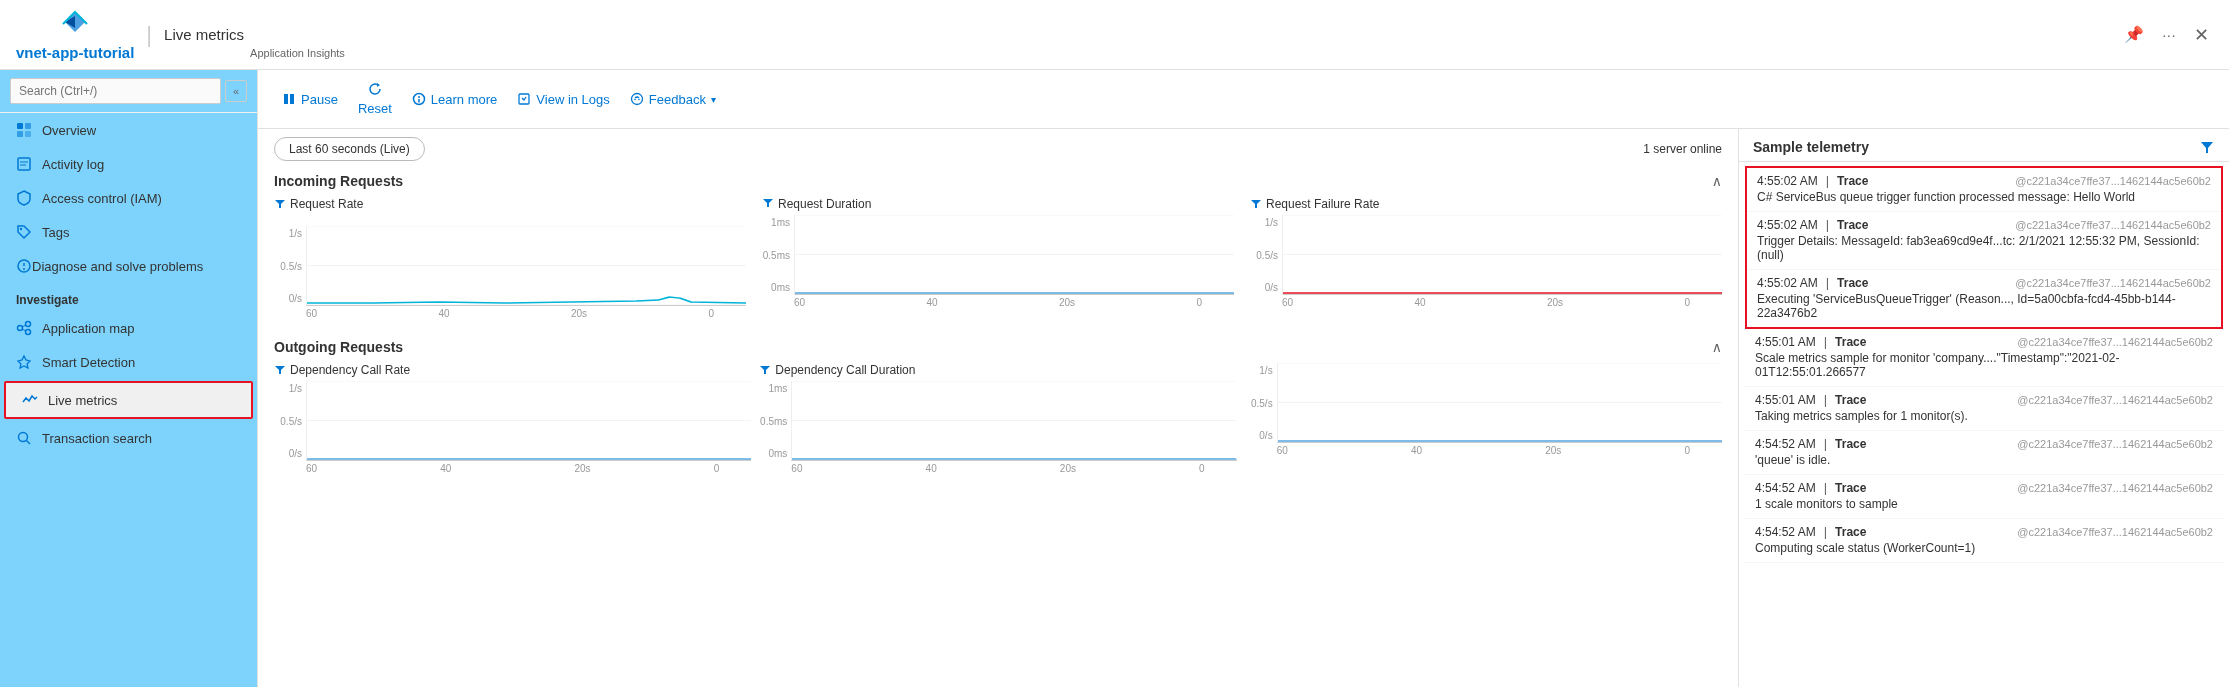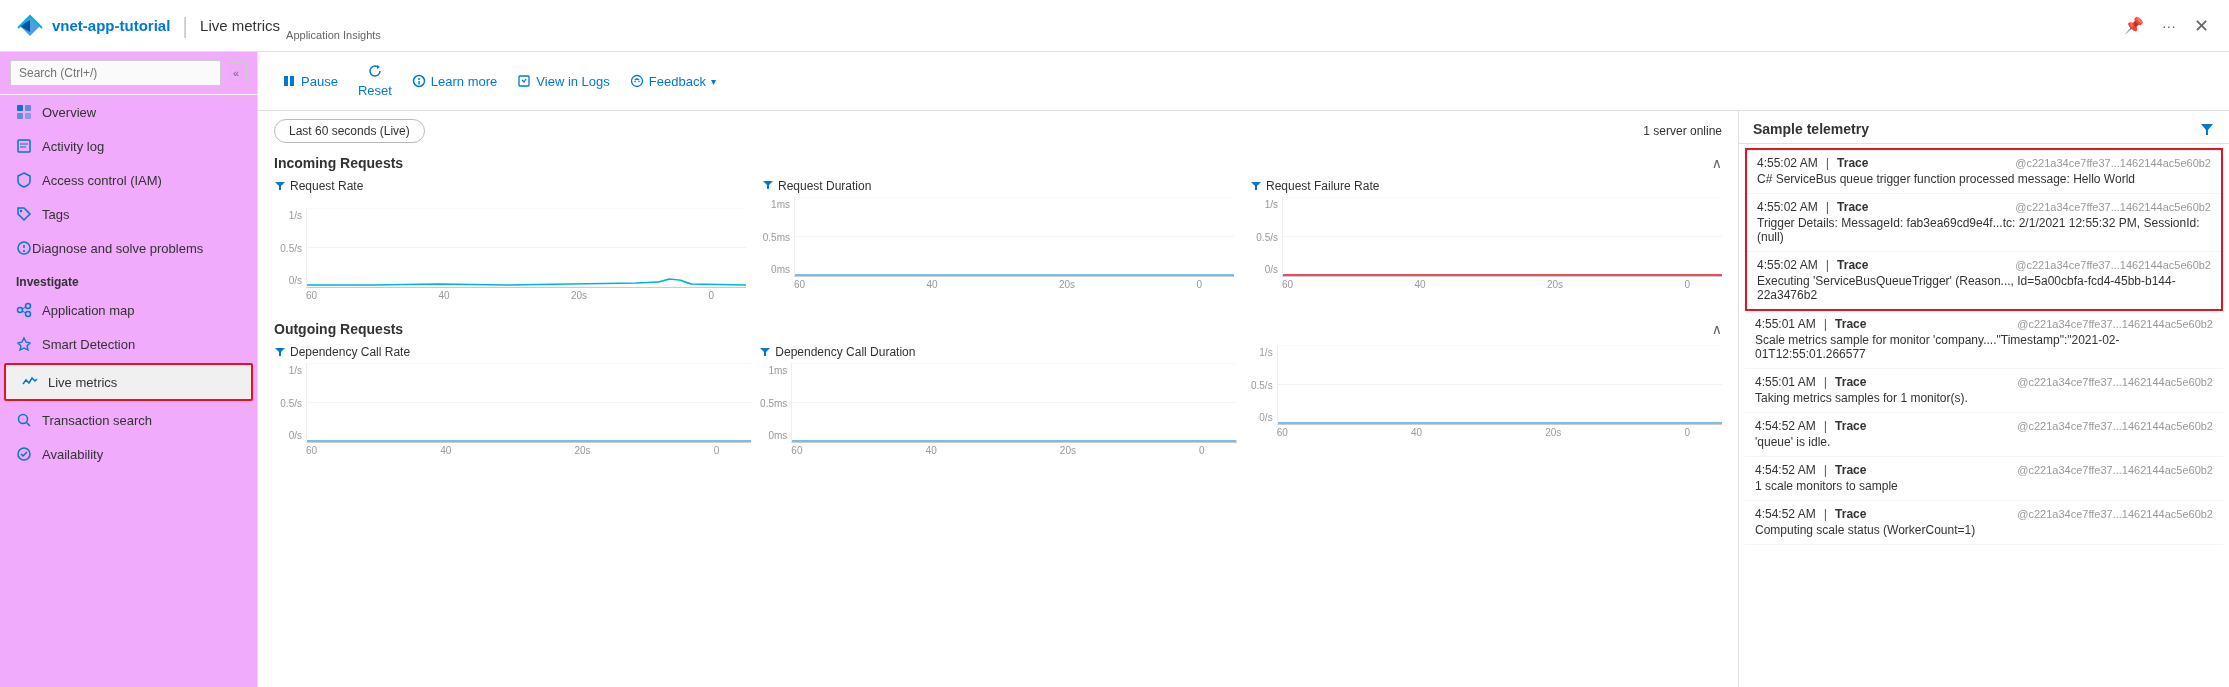--- a/index.html
+++ b/index.html
@@ -2,21 +2,21 @@
 <html><head>
   <meta charset="utf-8">
   <style>
     * { box-sizing: border-box; margin: 0; padding: 0; }
     body { font-family: 'Segoe UI', Arial, sans-serif; font-size: 13px; background: #fff; color: #333; display: flex; flex-direction: column; height: 687px; overflow: hidden; }
   </style>
 </head>
 <body>
 
 <div style="display:flex; align-items:center; padding:8px 16px; border-bottom:1px solid #e0e0e0; min-height:52px; background:#fff;">
-  <div style="display:flex; align-items:center; gap:8px;">
+  <div style="display:flex; align-items:center; gap:8px;flex-direction:column;">
     <svg width="28" height="28" viewBox="0 0 28 28">
       <path d="M4 14 L14 4 L24 14 L14 24 Z" fill="#0078d4" opacity="0.7"></path>
       <path d="M4 14 L14 8 L14 20 Z" fill="#0050a0"></path>
       <polyline points="2,16 14,4 26,16" stroke="#00b4d8" stroke-width="2" fill="none"></polyline>
     </svg>
     <div>
       <span style="font-size:15px; font-weight:600; color:#0078d4;">vnet-app-tutorial</span>
     </div>
   </div>
   <span style="margin:0 12px; color:#ccc; font-size:22px; font-weight:200;">|</span>
@@ -24,21 +24,21 @@
   <div style="font-size:11px; color:#666; margin-left:6px; margin-top:2px; align-self:flex-end; padding-bottom:2px;">Application Insights</div>
   <div style="margin-left:auto; display:flex; align-items:center; gap:10px;">
     <button style="background:none; border:none; cursor:pointer; color:#666; font-size:16px; padding:4px;">📌</button>
     <button style="background:none; border:none; cursor:pointer; color:#666; font-size:14px; padding:4px;">···</button>
     <button style="background:none; border:none; cursor:pointer; color:#666; font-size:18px; padding:4px;">✕</button>
   </div>
 </div>
 
 <div style="display:flex; flex:1; overflow:hidden;">
 
-  <div style="width:258px; border-right:1px solid #e0e0e0; background:#f0abfc; display:flex; flex-direction:column; overflow-y:auto; flex-shrink:0;">
+  <div style="width:258px; border-right:1px solid #e0e0e0; background:#7dd3fc; display:flex; flex-direction:column; overflow-y:auto; flex-shrink:0;">
 
     <div style="display:flex; align-items:center; padding:8px 10px; gap:4px; border-bottom:1px solid #f0f0f0;">
       <input type="text" style="flex: 1 1 0%; border: 1px solid rgb(204, 204, 204); border-radius: 2px; padding: 5px 8px; font-size: 12px; color: rgb(102, 102, 102); background: rgb(250, 250, 250);" placeholder="Search (Ctrl+/)">
       <button style="background:none; border:1px solid #ccc; cursor:pointer; padding:4px 7px; color:#666; font-size:11px; border-radius:2px;">«</button>
     </div>
 
     <div style="display:flex; align-items:center; gap:10px; padding:9px 16px; cursor:pointer; font-size:13px; color:#333;">
       <svg width="16" height="16" viewBox="0 0 16 16">
         <rect x="1" y="1" width="6" height="6" fill="#0078d4" rx="1"></rect>
         <rect x="9" y="1" width="6" height="6" fill="#0078d4" rx="1" opacity="0.6"></rect>
@@ -109,27 +109,20 @@
     </div>
 
     <div style="display:flex; align-items:center; gap:10px; padding:9px 16px; cursor:pointer; font-size:13px; color:#333;">
       <svg width="16" height="16" viewBox="0 0 16 16">
         <circle cx="7" cy="7" r="4.5" fill="none" stroke="#0078d4" stroke-width="1.5"></circle>
         <line x1="10.5" y1="10.5" x2="14" y2="14" stroke="#0078d4" stroke-width="1.5"></line>
       </svg>
       <span>Transaction search</span>
     </div>
 
-    <div style="display:flex; align-items:center; gap:10px; padding:9px 16px; cursor:pointer; font-size:13px; color:#333;">
-      <svg width="16" height="16" viewBox="0 0 16 16">
-        <circle cx="8" cy="8" r="6" fill="none" stroke="#0078d4" stroke-width="1.5"></circle>
-        <polyline points="5,8 7,10 11,6" fill="none" stroke="#0078d4" stroke-width="1.5"></polyline>
-      </svg>
-      <span>Availability</span>
-    </div>
   </div>
 
   <div style="flex:1; display:flex; flex-direction:column; overflow:hidden;">
 
     <div style="display:flex; align-items:center; gap:4px; padding:8px 16px; border-bottom:1px solid #e0e0e0; background:#fff;">
       <button style="display:flex; align-items:center; gap:5px; background:none; border:none; cursor:pointer; color:#0078d4; font-size:13px; font-weight:500; padding:4px 8px;">
         <svg width="14" height="14" viewBox="0 0 14 14">
           <rect x="2" y="2" width="4" height="10" fill="#0078d4"></rect>
           <rect x="8" y="2" width="4" height="10" fill="#0078d4"></rect>
         </svg>

